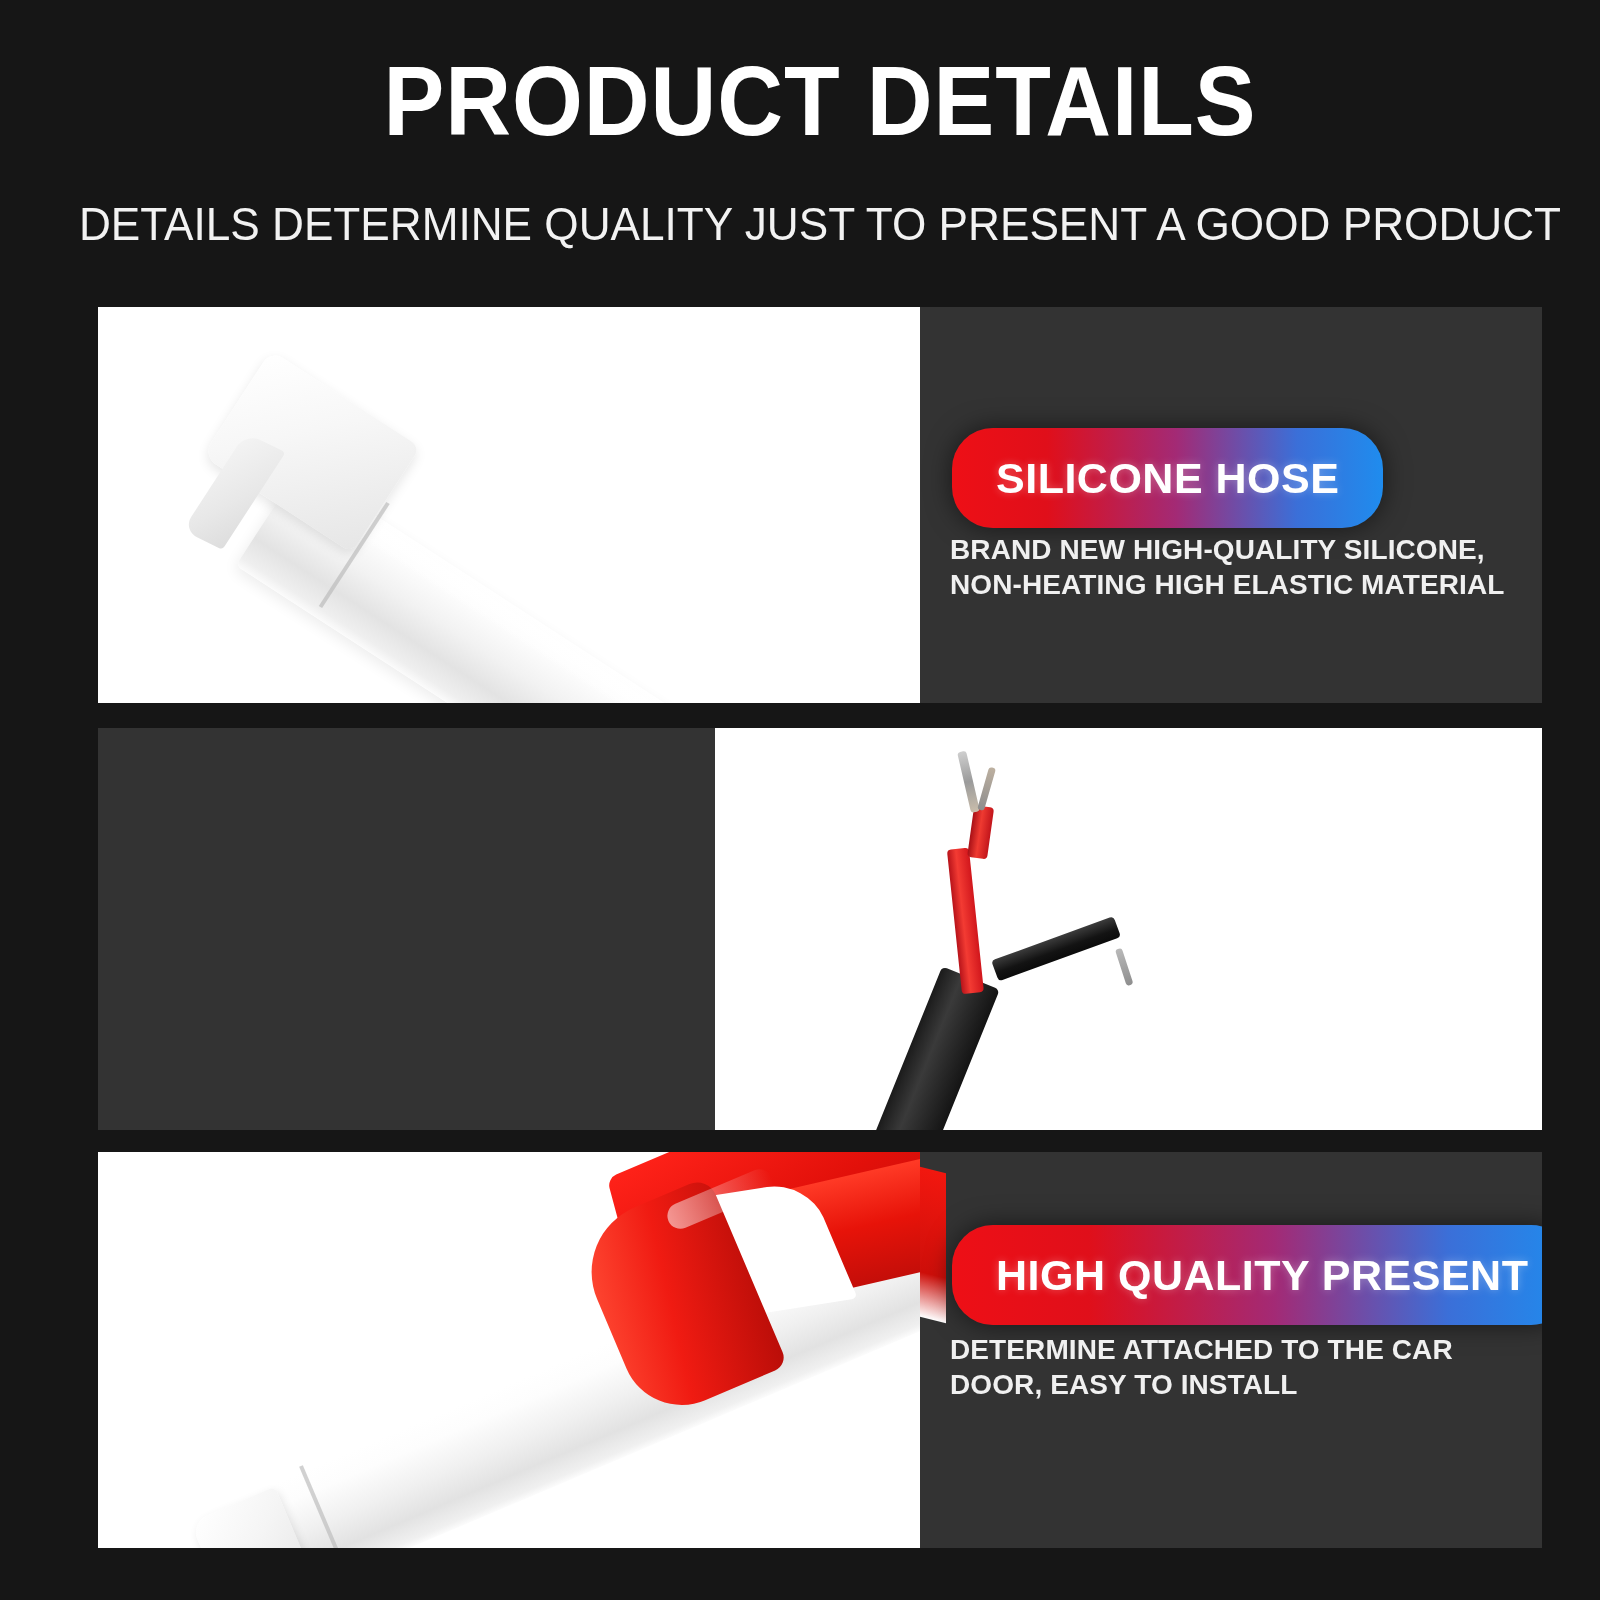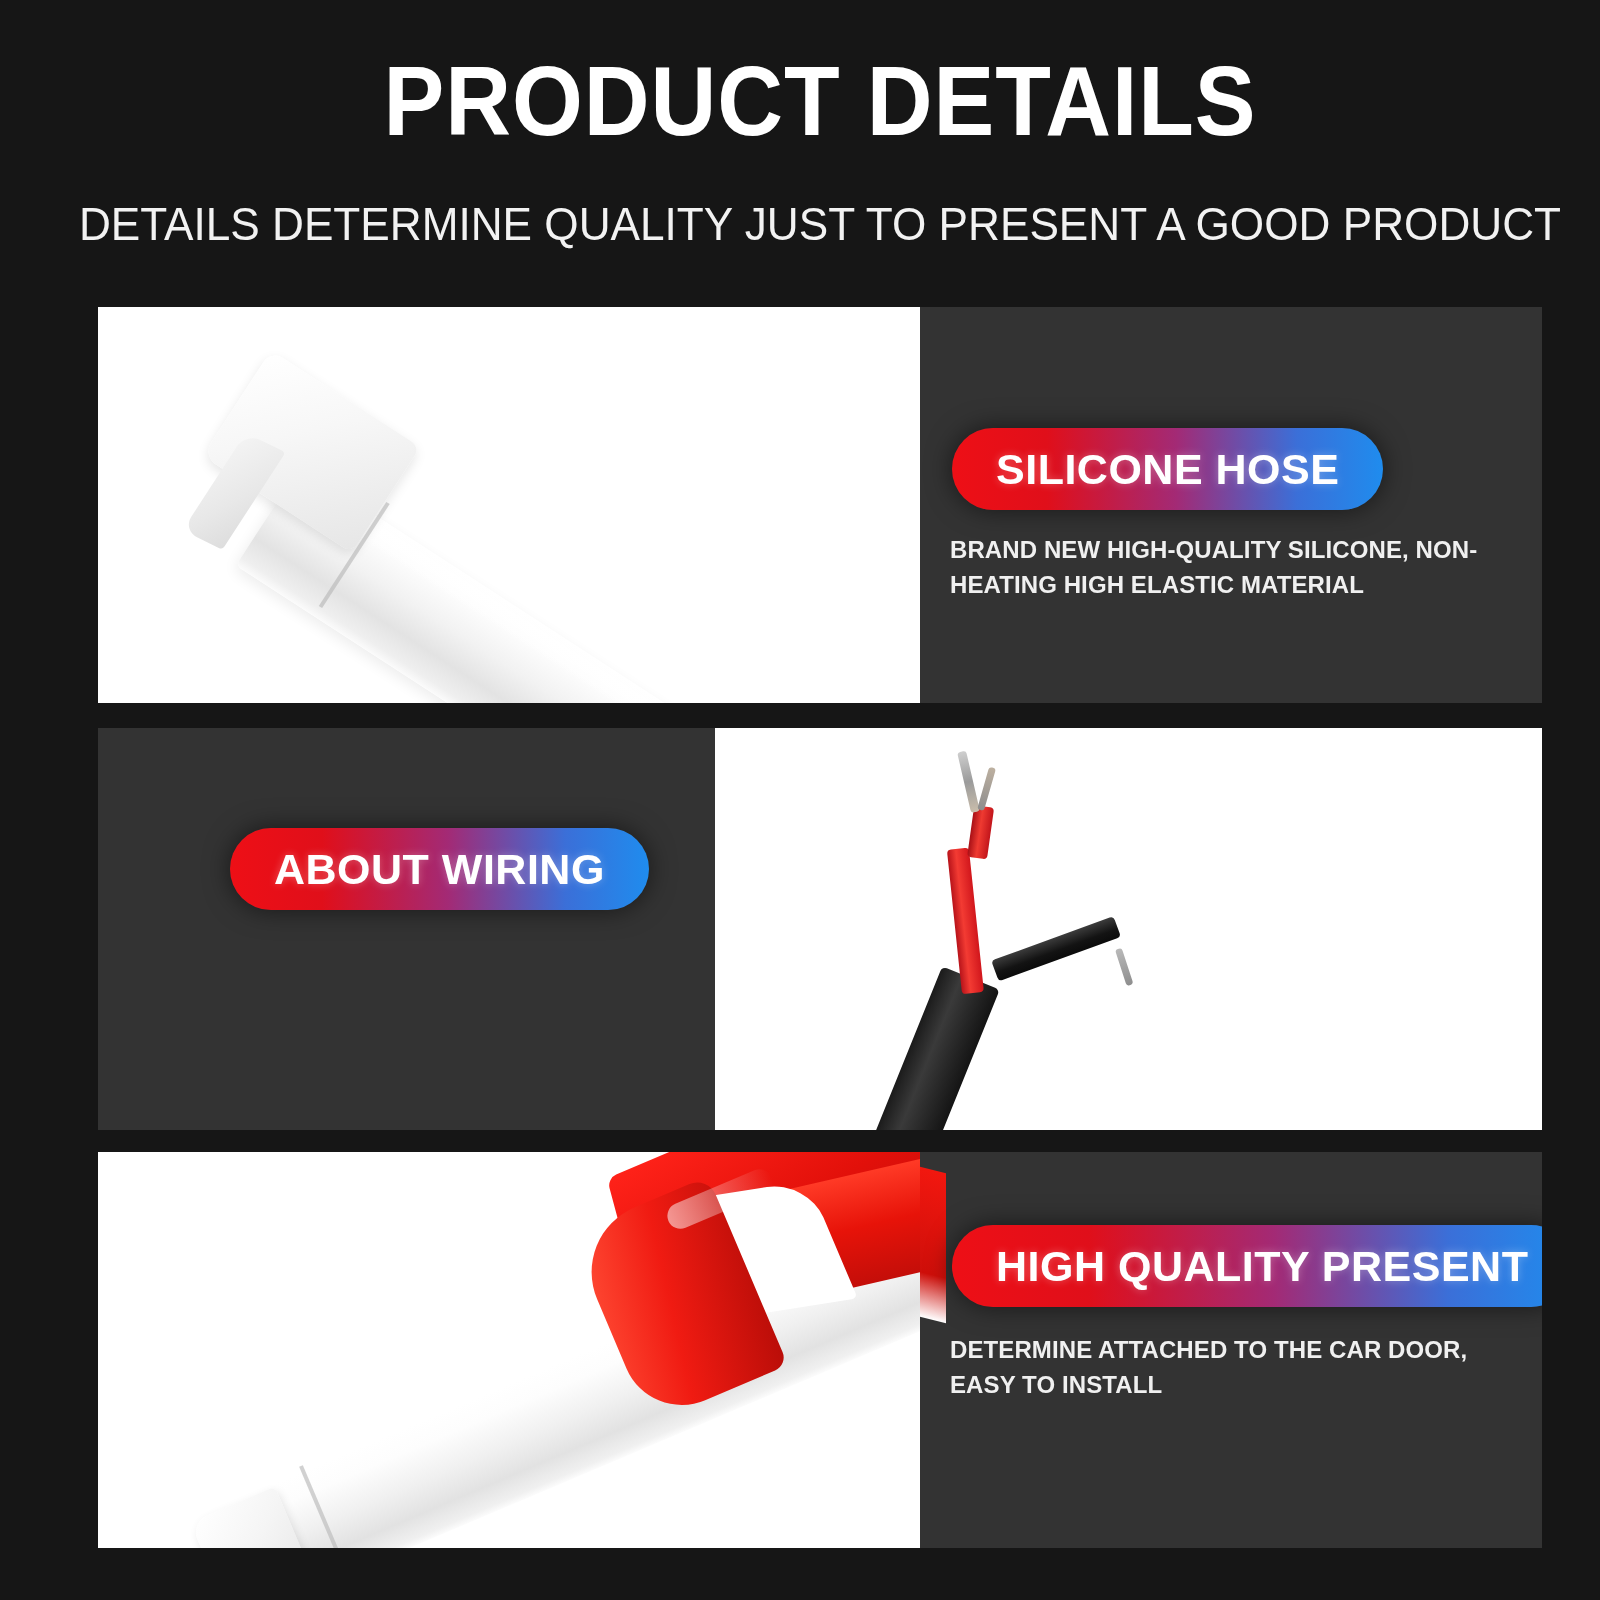--- a/index.html
+++ b/index.html
@@ -80,42 +80,42 @@
   #panel-2 .photo     { width: 827px; height: 100%; }
   #panel-3 .photo     { width: 822px; height: 100%; }
   #panel-3 .textblock { width: 622px; height: 100%; }
 
   
   .badge {
     position: absolute;
     display: inline-flex;
     align-items: center;
     justify-content: center;
-    height: 82px;
+    height: 100px;
     border-radius: 41px;
     background: linear-gradient(90deg, #ee0f16 0%, #e00f1a 22%, #a32a75 52%, #3b6fd8 80%, #1f8cee 100%);
     box-shadow: 0 0 26px rgba(0,0,0,0.55);
     padding: 12px 44px;
     z-index: 3;
   }
   .badge-label {
     color: #ffffff;
     font-size: 43px;
     font-weight: bold;
     letter-spacing: 0.5px;
     line-height: 82px;
     white-space: nowrap;
     text-shadow: 0 0 8px rgba(255,255,255,0.30);
   }
 
   
   .body-text {
     position: absolute;
     color: #f0f0f0;
-    font-size: 24px;
+    font-size: 28px;
     font-weight: bold;
     line-height: 35px;
     letter-spacing: 0.1px;
     z-index: 3;
   }
 
   
   #panel-1 .badge     { left: 32px;  top: 121px; }
   #panel-1 .body-text { left: 30px;  top: 225px; width: 580px; text-align: left; }
 
@@ -360,23 +360,20 @@
         <span class="badge-label">SILICONE HOSE</span>
       </div>
       <div class="body-text">BRAND NEW HIGH-QUALITY SILICONE, NON-HEATING HIGH ELASTIC MATERIAL</div>
     </div>
 
   </div>
 
   <div class="panel" id="panel-2">
 
     <div class="textblock">
-      <div class="badge">
-        <span class="badge-label">ABOUT WIRING</span>
-      </div>
     </div>
 
     <div class="photo">
       <div class="wire-wrap">
         <div class="w-sheath"></div>
         <div class="w-blk-branch"></div>
         <div class="w-red"></div>
         <div class="w-red2"></div>
         <div class="w-copper-top"></div>
         <div class="w-copper-top2"></div>

